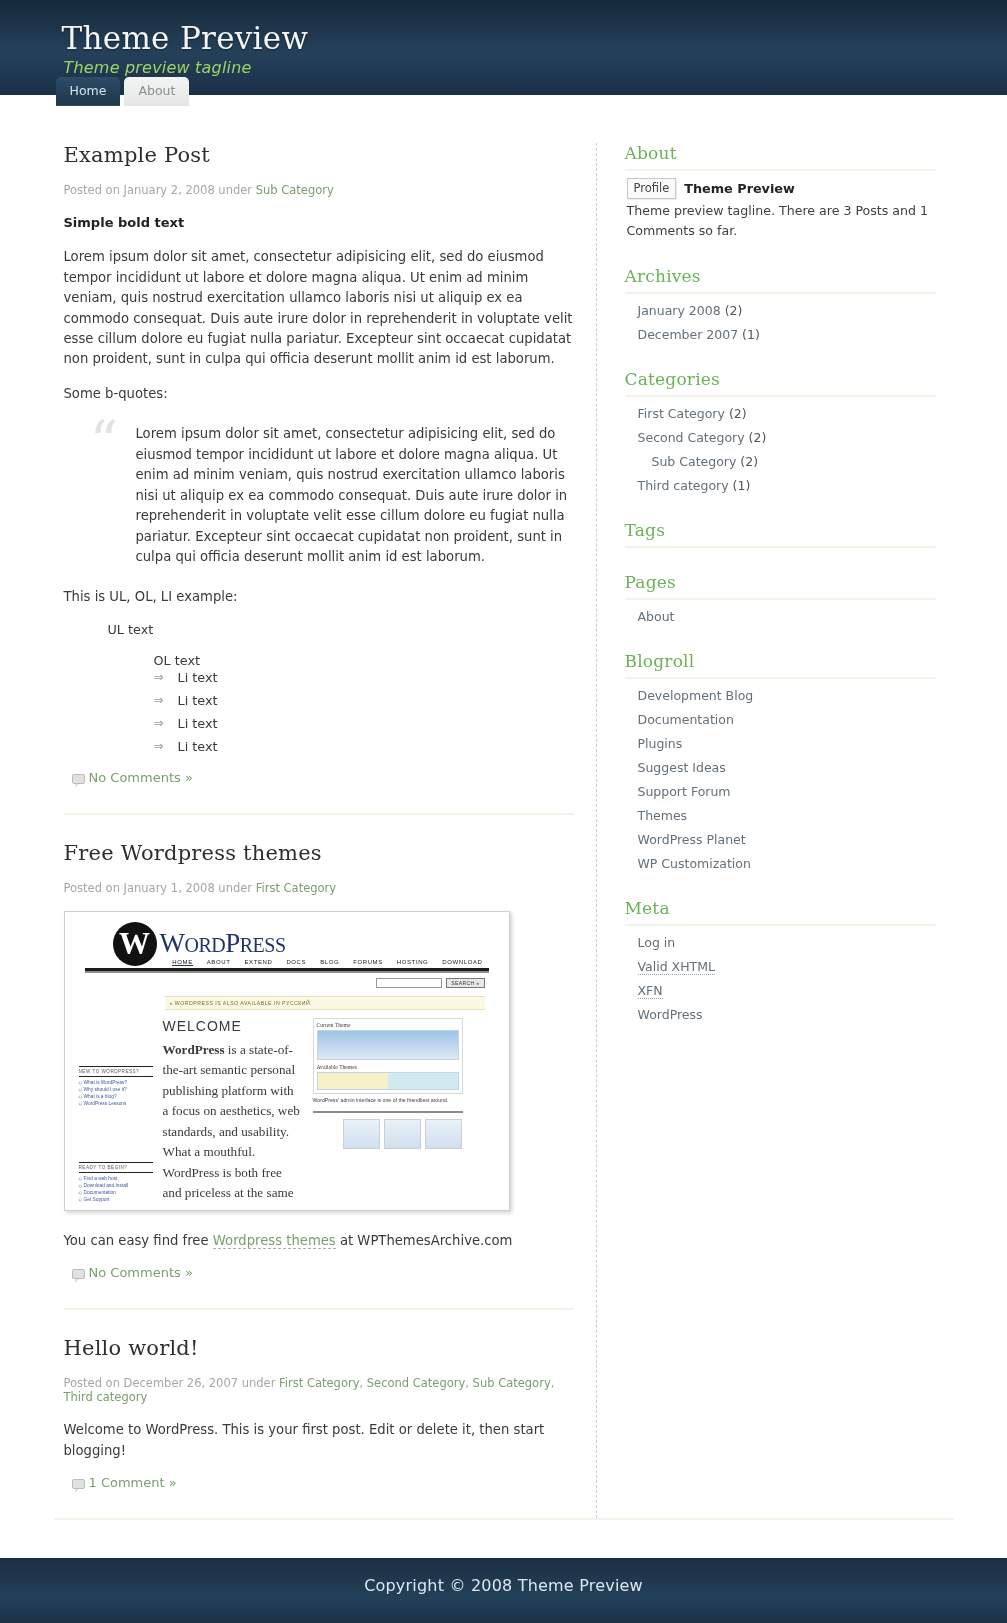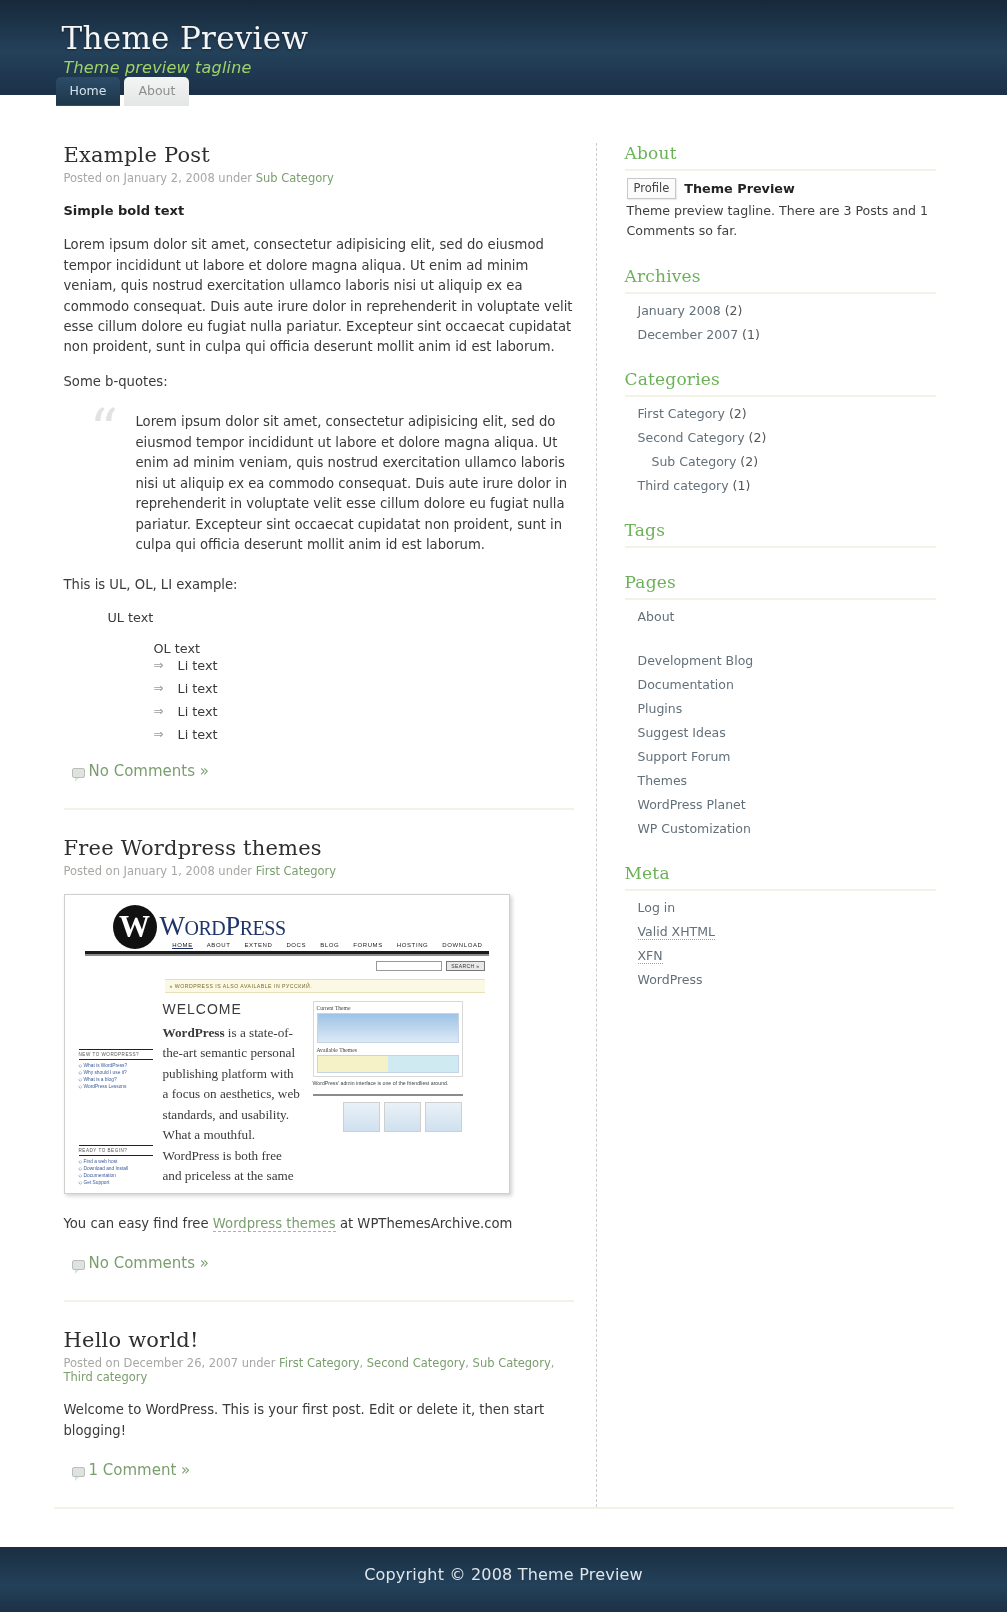--- a/index.html
+++ b/index.html
@@ -82,21 +82,21 @@
   .post + .post { border-top:2px solid #f3f2e7; padding-top:26px; }
   .post-title {
     margin:0 0 4px 0;
     font-family:"DejaVu Serif", serif;
     font-weight:normal;
     font-size:21px;
     color:#2e2e2e;
     letter-spacing:.2px;
   }
   .post-meta {
-    margin:4px 0 16px 0;
+    margin:16px 0 16px 0;
     font-size:11.5px;
     color:#a6a8a4;
   }
   .post-meta a { color:#7a9e6e; text-decoration:none; }
   .post-content p { margin:0 0 14px 0; line-height:1.55; font-size:13.2px; color:#3a3a3a; }
   .post-content p.bold-line { font-weight:bold; font-size:13px; color:#222; margin-bottom:14px; }
 
   blockquote {
     margin:0 0 20px 20px;
     padding:6px 0 0 52px;
@@ -118,21 +118,21 @@
   ol.demo-list > li { margin:7px 0 0 0; font-size:12.8px; color:#3a3a3a; }
   ul.inner-list { list-style:none; margin:2px 0 0 0; padding:0; }
   ul.inner-list > li {
     margin:0 0 8px 0; padding-left:24px; position:relative;
     font-size:12.8px; color:#3a3a3a;
   }
   ul.inner-list > li .arrow-bullet {
     position:absolute; left:0; top:0; color:#9c9c9c; font-size:12px;
   }
 
-  .comments-link { margin-top:20px; font-size:15px;padding-left:8px; }
+  .comments-link { margin-top:4px; font-size:13px;padding-left:8px; }
   .comments-link a { color:#7a9e6e; text-decoration:none; }
   .bubble-icon {
     display:inline-block; width:13px; height:10px;
     background:#dfe3df; border:1px solid #b9bfb7;
     border-radius:2px; position:relative; top:2px; margin-right:4px;
   }
   .bubble-icon:after {
     content:""; position:absolute; left:2px; top:9px;
     border-left:4px solid #dfe3df; border-bottom:4px solid transparent;
   }
@@ -436,20 +436,21 @@
     </div>
 
     <div class="widget">
       <h2>Pages</h2>
       <ul>
         <li><a href="#">About</a></li>
       </ul>
     </div>
 
     <div class="widget">
+      <h2>Blogroll</h2>
       <ul>
         <li><a href="#">Development Blog</a></li>
         <li><a href="#">Documentation</a></li>
         <li><a href="#">Plugins</a></li>
         <li><a href="#">Suggest Ideas</a></li>
         <li><a href="#">Support Forum</a></li>
         <li><a href="#">Themes</a></li>
         <li><a href="#">WordPress Planet</a></li>
         <li><a href="#">WP Customization</a></li>
       </ul>

